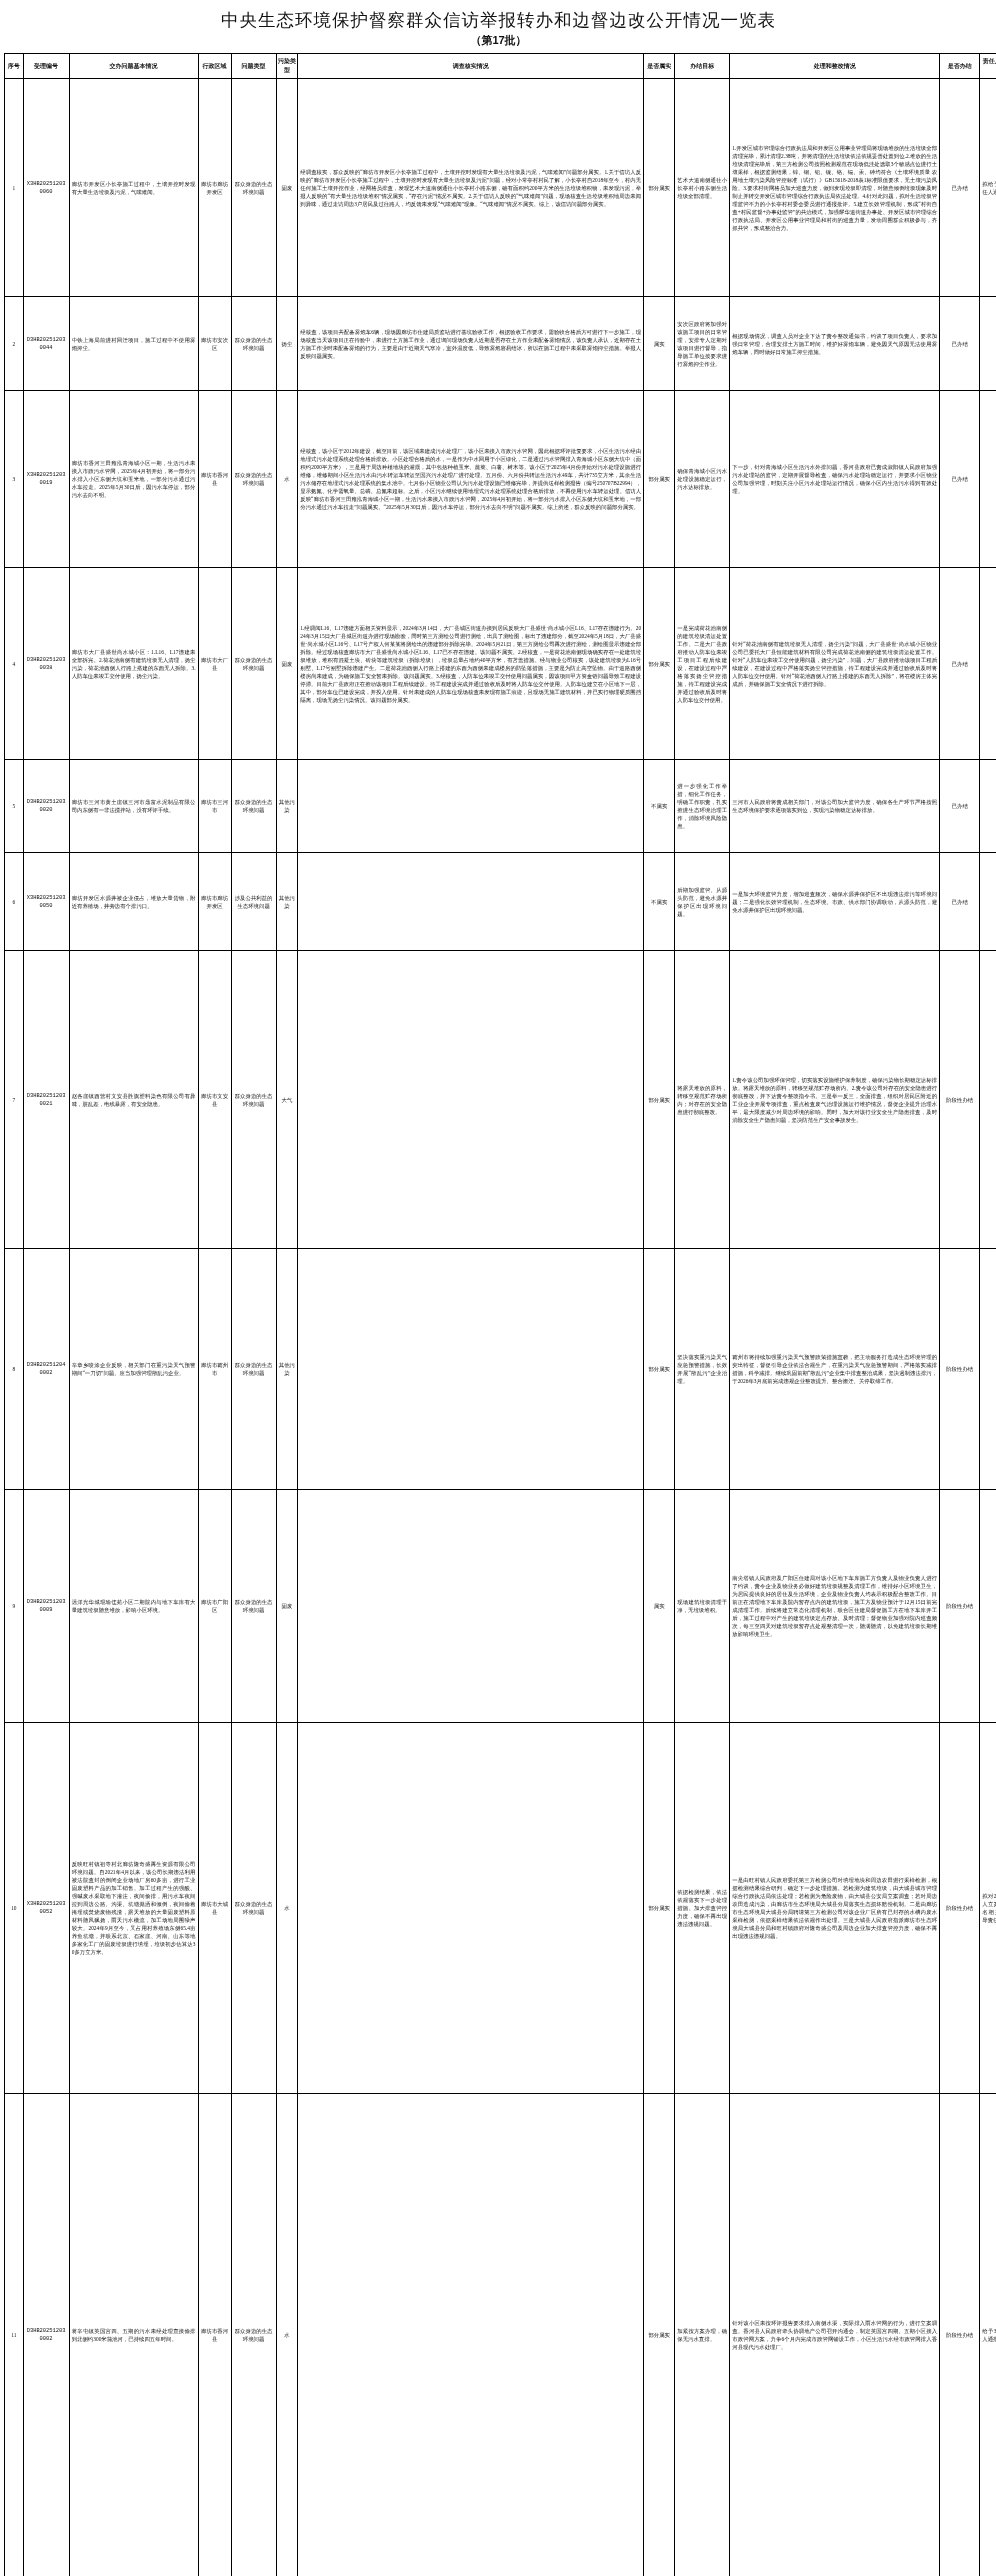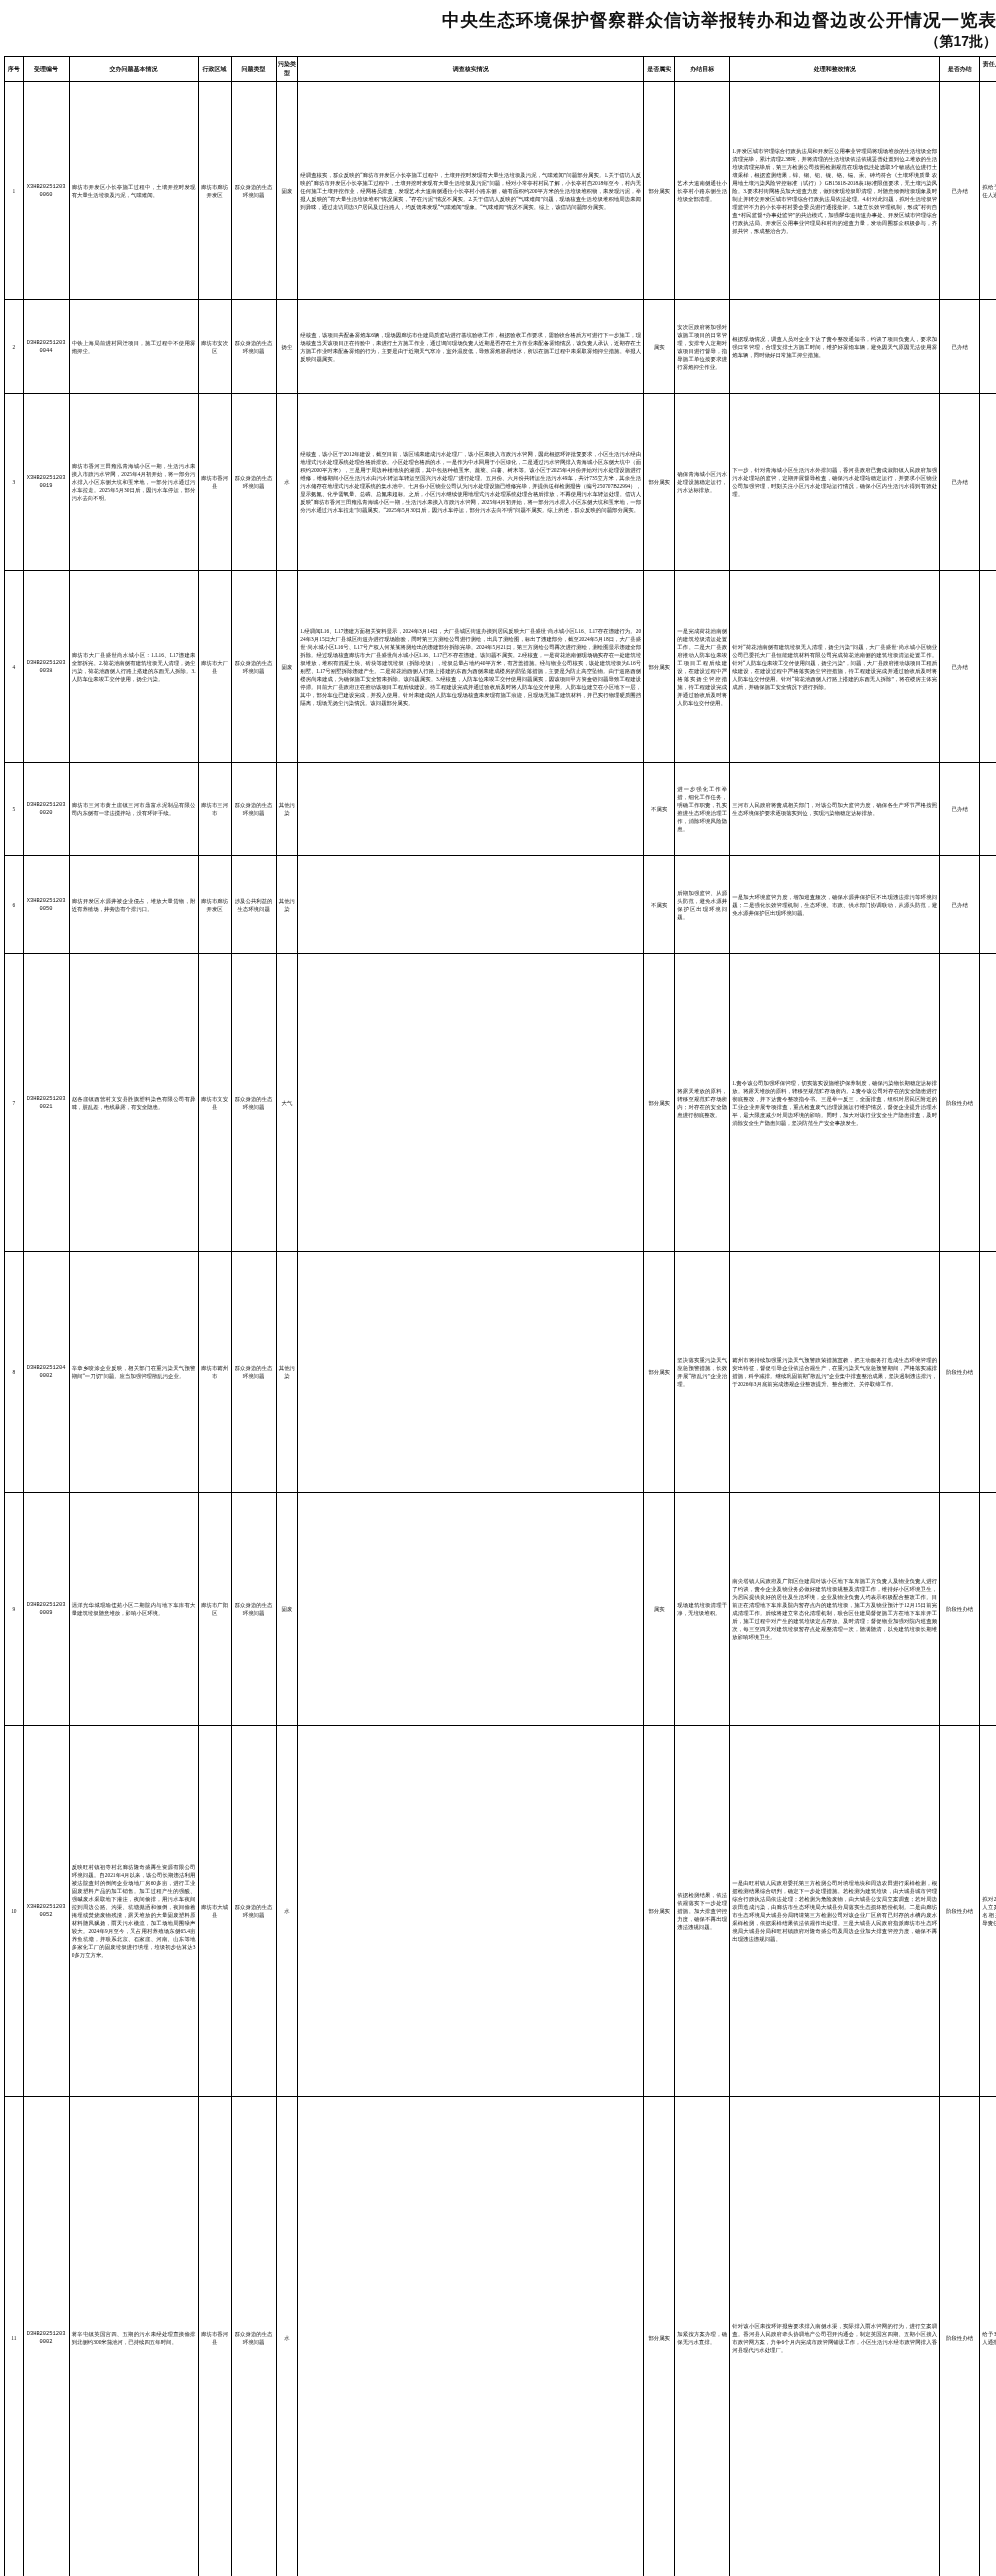--- a/index.html
+++ b/index.html
@@ -4,32 +4,32 @@
 <style>
   html,body{margin:0;padding:0;background:#ffffff;}
   body{
     width:997px;
     font-family:"Liberation Serif","DejaVu Serif",serif;
     color:#111;
     -webkit-font-smoothing:antialiased;
   }
   .page-title{
     margin:8.2px 0 1px 0;
-    text-align:right;
+    text-align:center;
+    font-family:"Liberation Sans","DejaVu Sans",sans-serif;
+    font-weight:normal;
+    font-size:17.5px;
+    letter-spacing:1px;
+  }
+  .page-subtitle{
+    margin:1px 0 5.2px 0;
+    text-align:center;
     font-family:"Liberation Sans","DejaVu Sans",sans-serif;
     font-weight:bold;
-    font-size:17.5px;
-    letter-spacing:1px;
-  }
-  .page-subtitle{
-    margin:1px 0 5.2px 0;
-    text-align:right;
-    font-family:"Liberation Sans","DejaVu Sans",sans-serif;
-    font-weight:bold;
-    font-size:14px;
+    font-size:11px;
   }
   table.report{
     margin-left:4.1px;
     border-collapse:collapse;
     table-layout:fixed;
     width:988px;
     border:1px solid #000;
   }
   table.report th, table.report td{
     border:0.5px solid #000;

